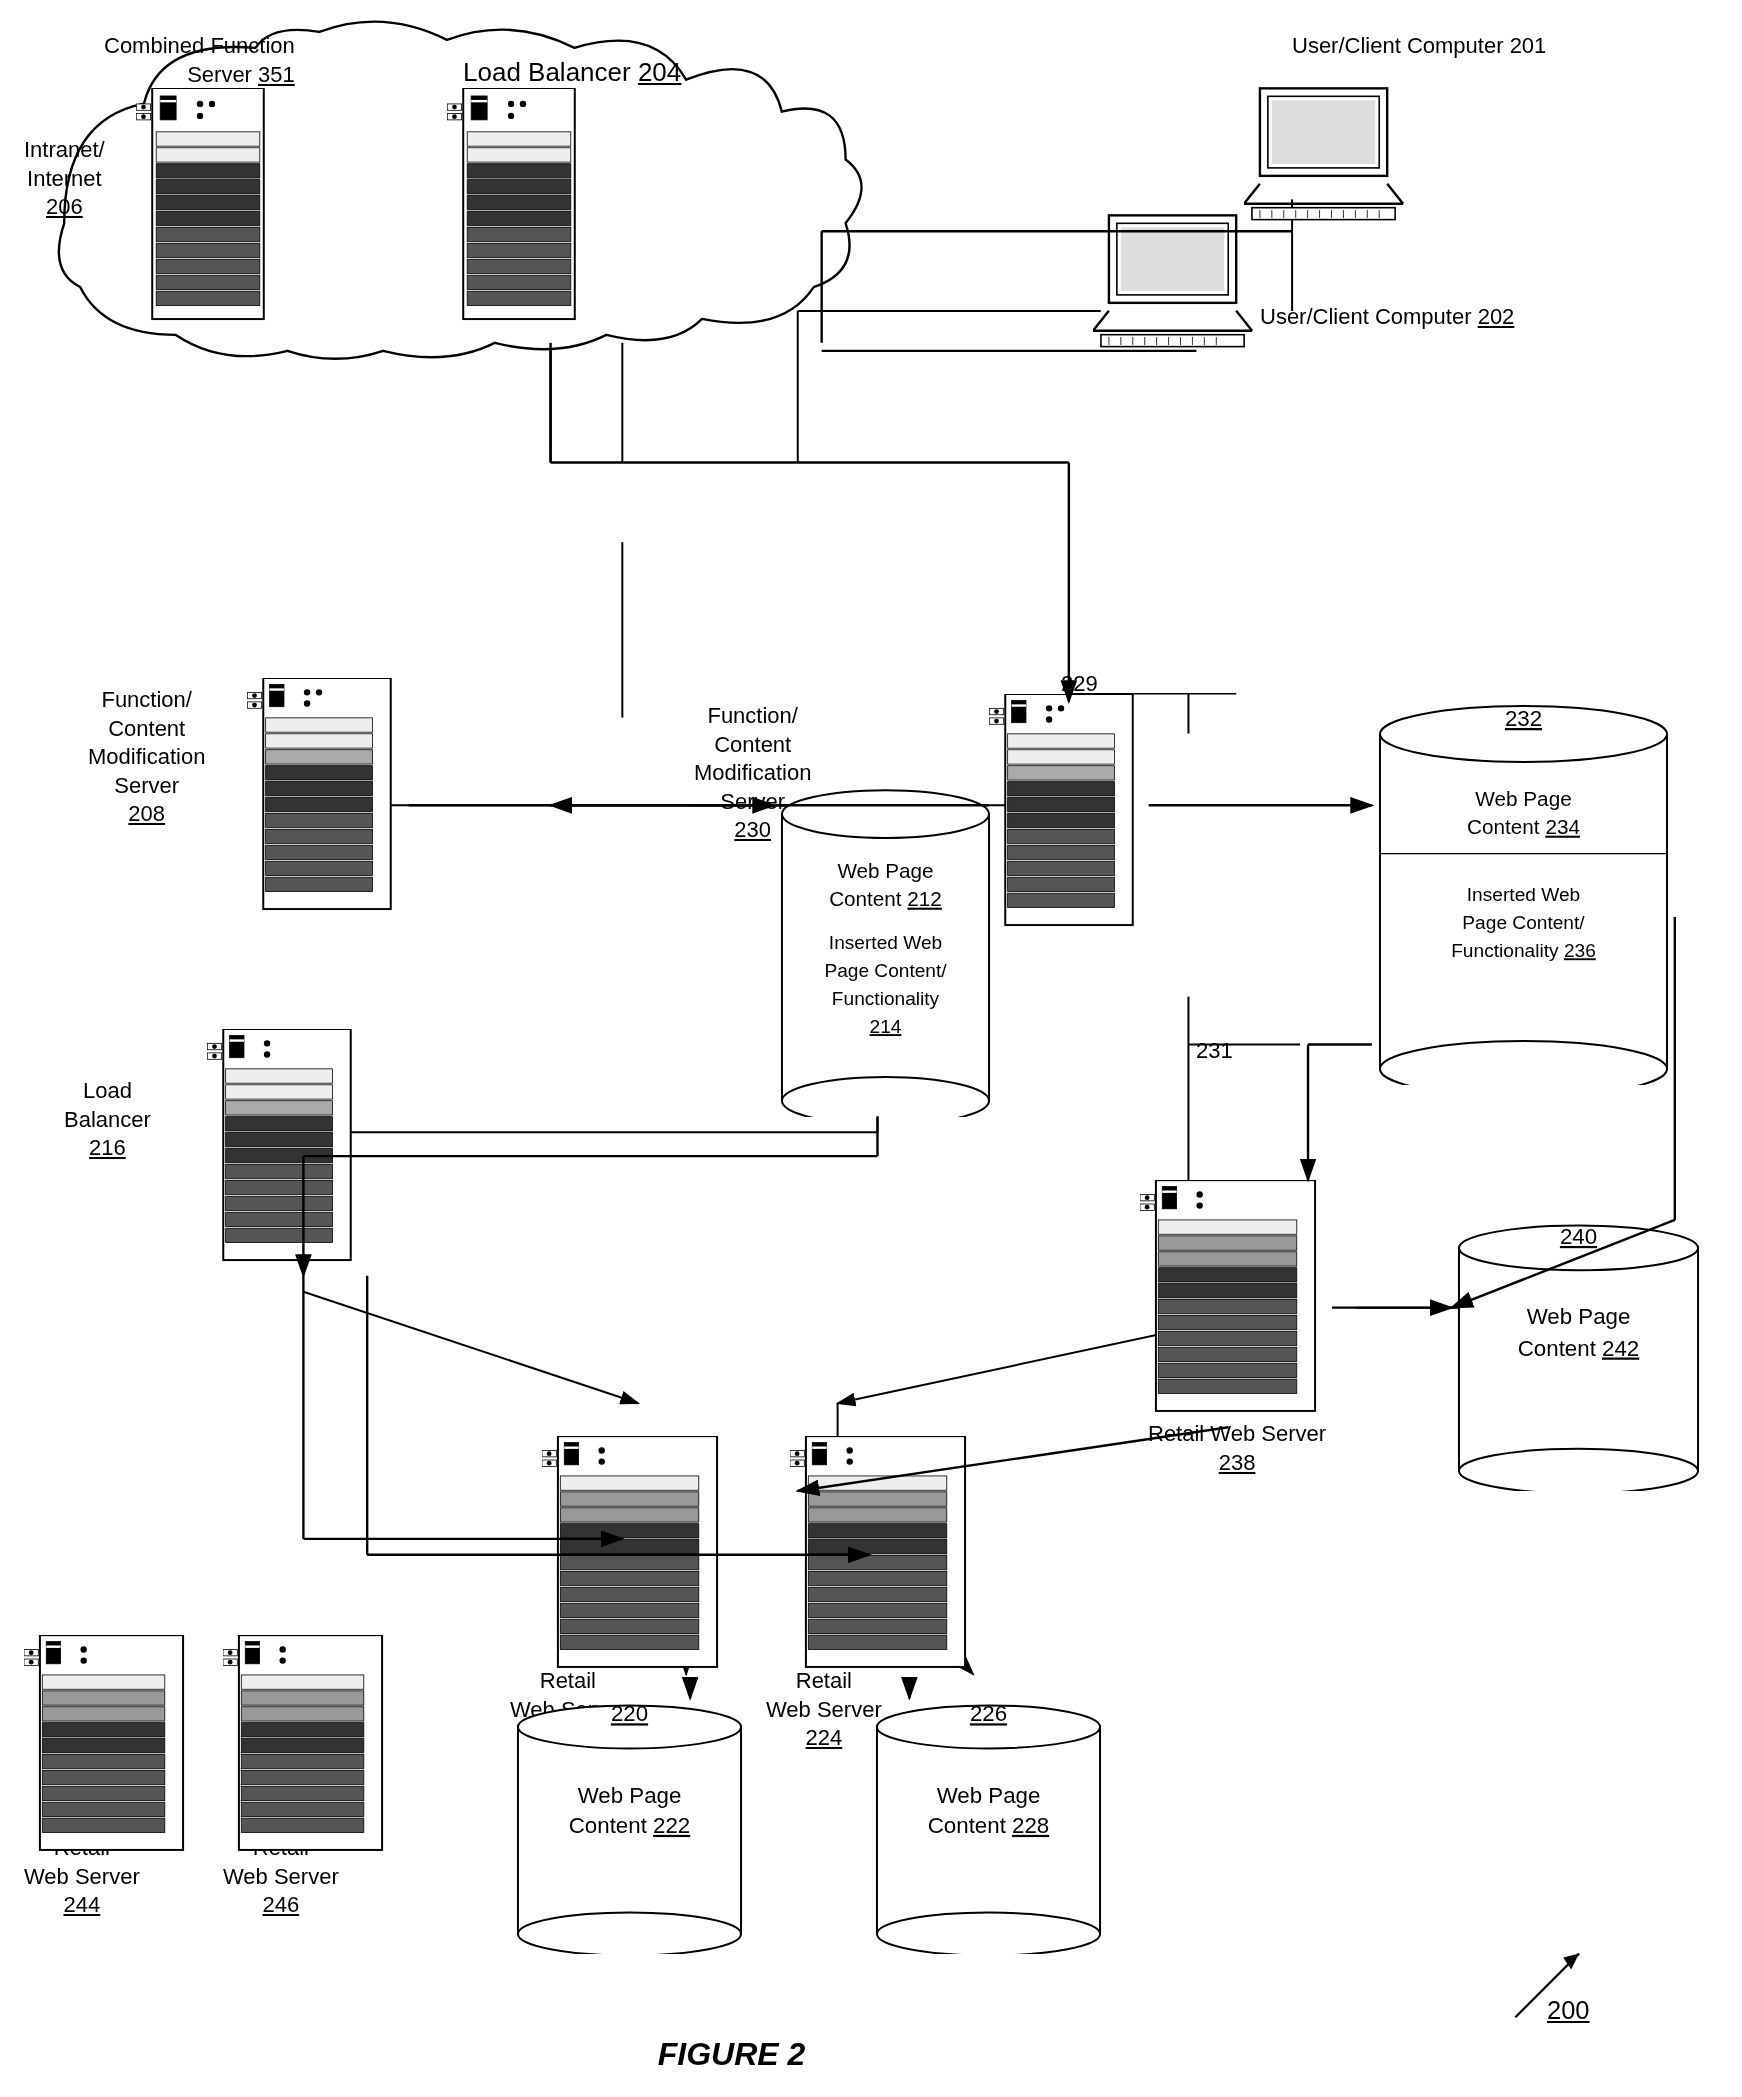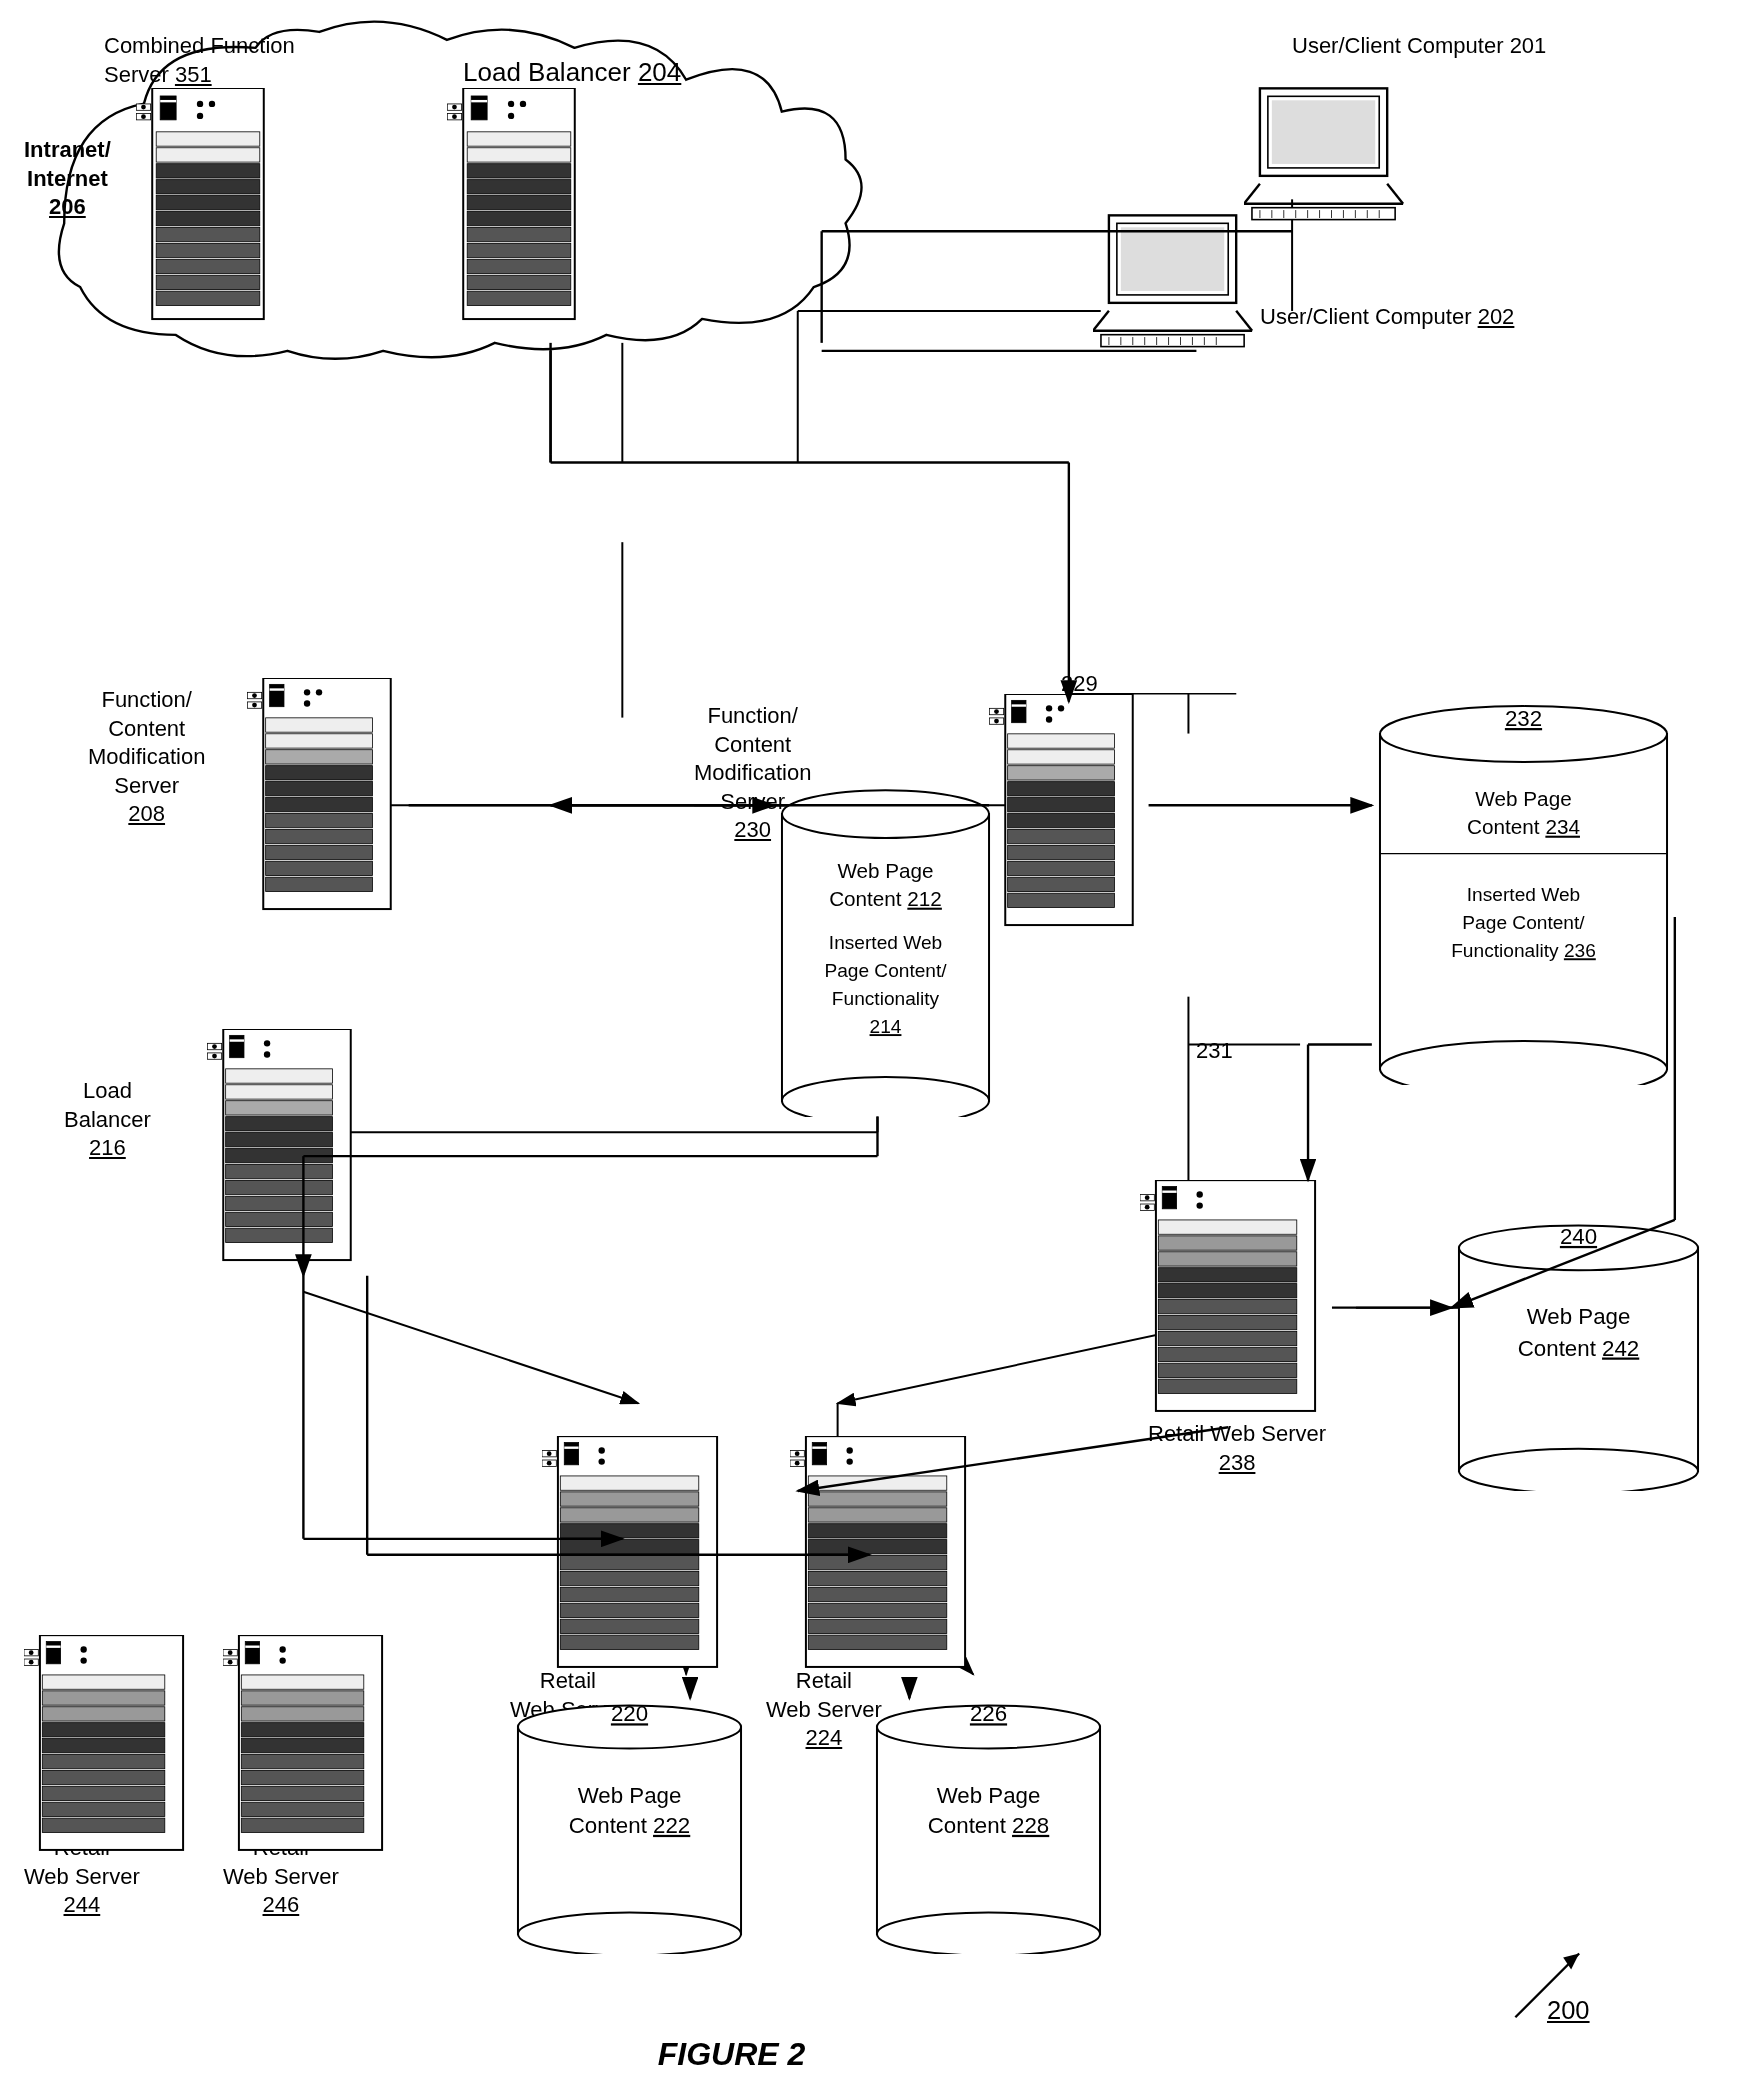--- a/index.html
+++ b/index.html
@@ -160,29 +160,29 @@
     <line x1="50" y1="163" x2="50" y2="173" stroke="black" stroke-width="1"></line>
     <line x1="65" y1="163" x2="65" y2="173" stroke="black" stroke-width="1"></line>
     <line x1="80" y1="163" x2="80" y2="173" stroke="black" stroke-width="1"></line>
     <line x1="95" y1="163" x2="95" y2="173" stroke="black" stroke-width="1"></line>
     <line x1="110" y1="163" x2="110" y2="173" stroke="black" stroke-width="1"></line>
     <line x1="125" y1="163" x2="125" y2="173" stroke="black" stroke-width="1"></line>
     <line x1="140" y1="163" x2="140" y2="173" stroke="black" stroke-width="1"></line>
     <line x1="155" y1="163" x2="155" y2="173" stroke="black" stroke-width="1"></line>
   </svg>
 
-  <div class="label" style="top: 32px; left: 104px; font-size: 22px; text-align:left;">
+  <div class="label" style="top: 32px; left: 104px; font-size: 22px; text-align:right;">
     Combined Function<br>Server <span class="underline">351</span>
   </div>
 
   <div class="label" style="top: 56px; left: 463px; font-size: 26px; text-align:left;">
     Load Balancer <span class="underline">204</span>
   </div>
 
-  <div class="label" style="top: 136px; left: 24px; font-size: 22px; text-align:center;font-weight:bold;">
+  <div class="label" style="top: 136px; left: 24px; font-size: 22px; text-align:center;">
     Intranet/<br>Internet<br><span class="underline">206</span>
   </div>
 
   <svg style="position:absolute;top:88px;left:136px;" width="144" height="247" xmlns="http://www.w3.org/2000/svg" viewBox="0 0 180 310">
 
     <rect x="20" y="0" width="140" height="290" fill="white" stroke="black" stroke-width="2.5"></rect>
 
     <rect x="30" y="10" width="20" height="30" fill="black" stroke="black" stroke-width="1"></rect>
     <rect x="30" y="15" width="20" height="3" fill="white"></rect>
 

